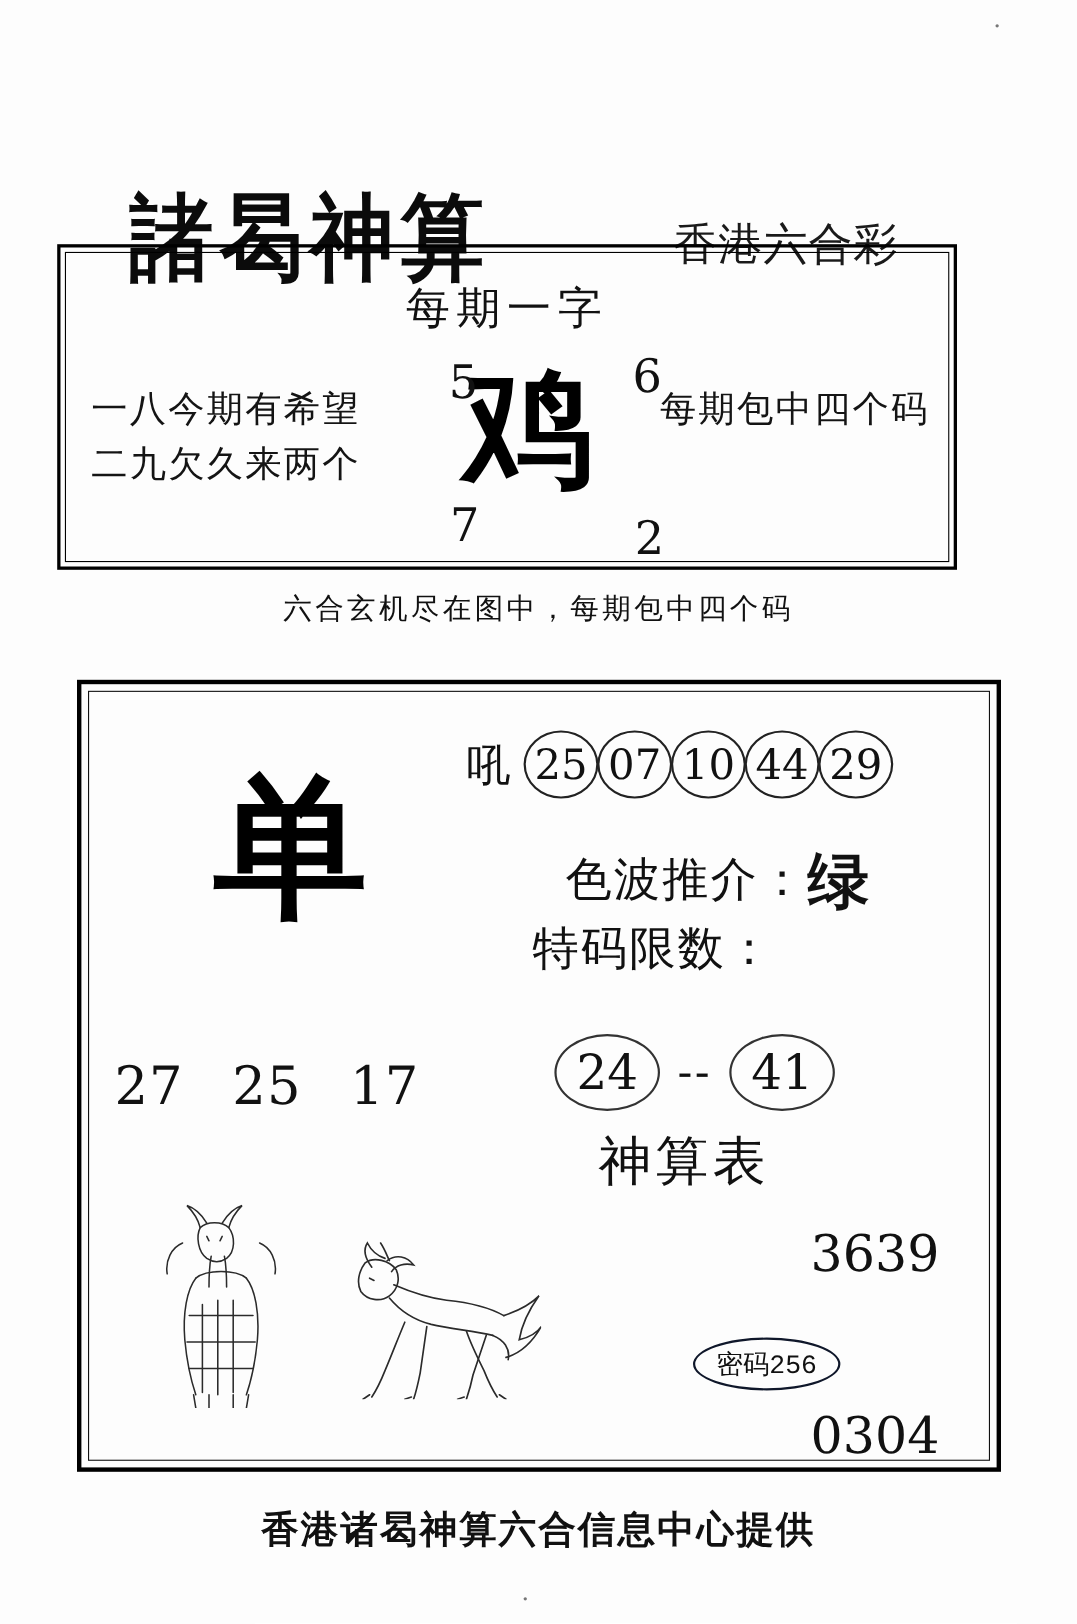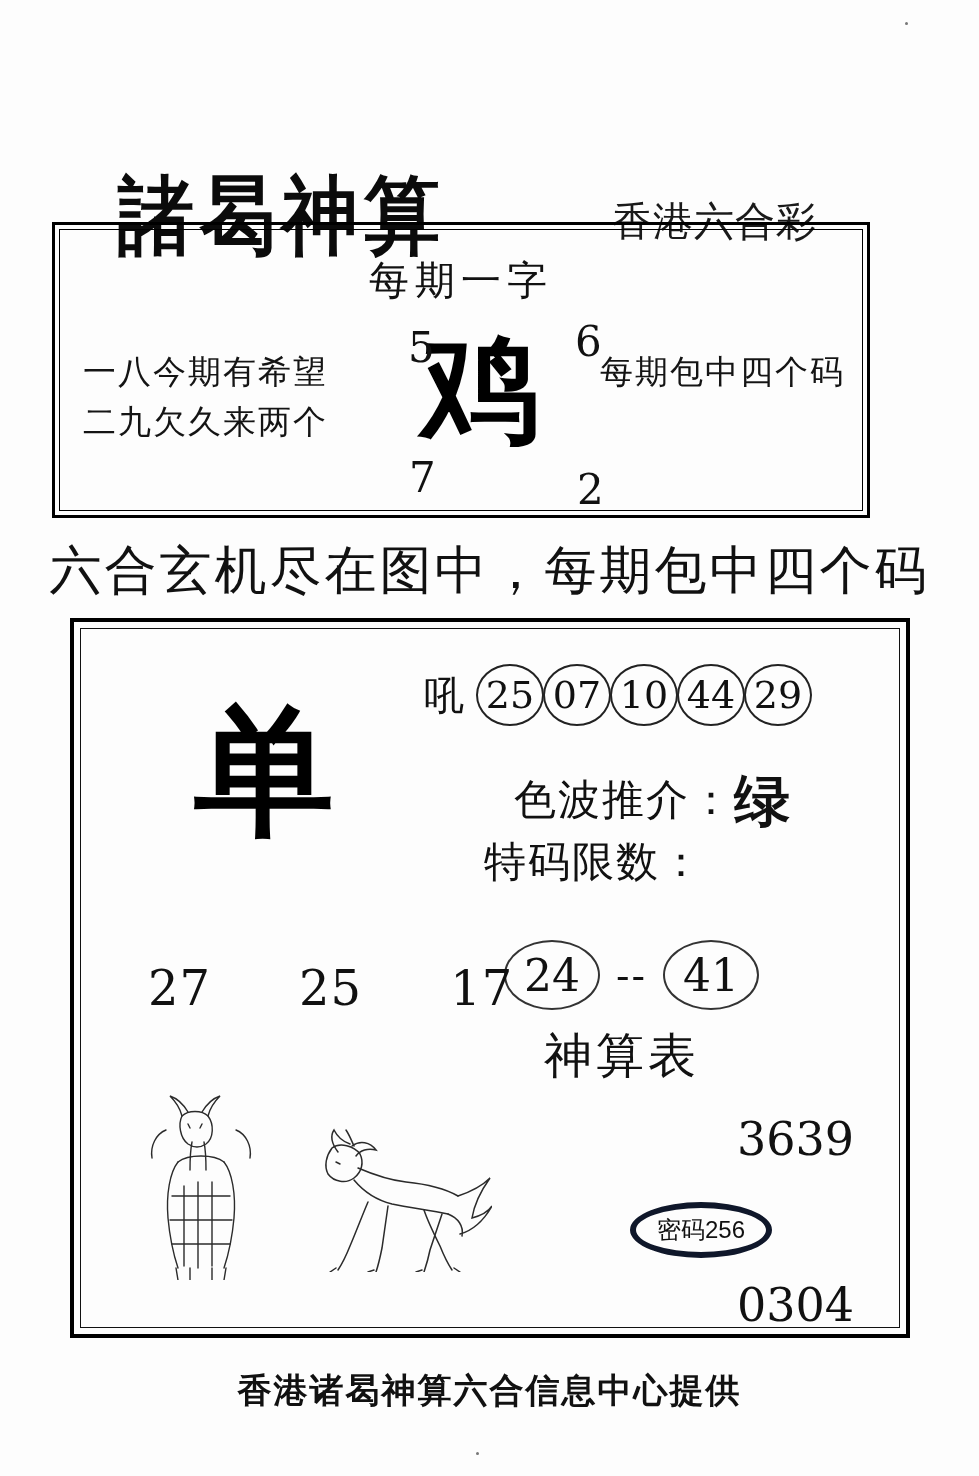--- a/index.html
+++ b/index.html
@@ -125,21 +125,21 @@
   .cn-bl { left: 354px; top: 228px; }
   .cn-br { left: 522px; top: 240px; }
 
   
   .slogan {
     position: absolute;
     left: 0;
     top: 536px;
     width: 979px;
     text-align: center;
-    font-size: 52px;
+    font-size: 26px;
     letter-spacing: 3px;
     color: #111;
   }
 
   
   .mainbox {
     position: absolute;
     left: 70px;
     top: 618px;
     width: 840px;
@@ -249,21 +249,21 @@
 
   .left-nums {
     position: absolute;
     left: 30px;
     top: 338px;
     display: flex;
     gap: 44px;
     font-size: 48px;
     color: #111;
   }
-  .left-nums span { letter-spacing: 1px; margin-left: 44px; }
+  .left-nums span { letter-spacing: 1px; }
 
   .table-title {
     position: absolute;
     left: 470px;
     top: 402px;
     font-size: 48px;
     letter-spacing: 4px;
     color: #111;
   }
 
@@ -277,31 +277,31 @@
     display: flex;
     justify-content: flex-end;
     font-size: 46px;
     color: #111;
     margin-bottom: 112px;
   }
 
   .code-chip {
     position: absolute;
     left: 556px;
-    top: 580px;
+    top: 594px;
     width: 130px;
     height: 44px;
-    border: 6px solid #0f172a;
+    border: 2px solid #0f172a;
     border-radius: 50%;
     display: flex;
     align-items: center;
     justify-content: center;
     font-size: 24px;
     color: #111;
-    font-family: Liberation Sans, sans-serif;
+    font-family: Liberation Mono, monospace;
   }
 
   
   .animal {
     position: absolute;
     filter: grayscale(1);
   }
   .animal-goat { left: 58px; top: 468px; }
   .animal-horse { left: 228px; top: 500px; }
 

